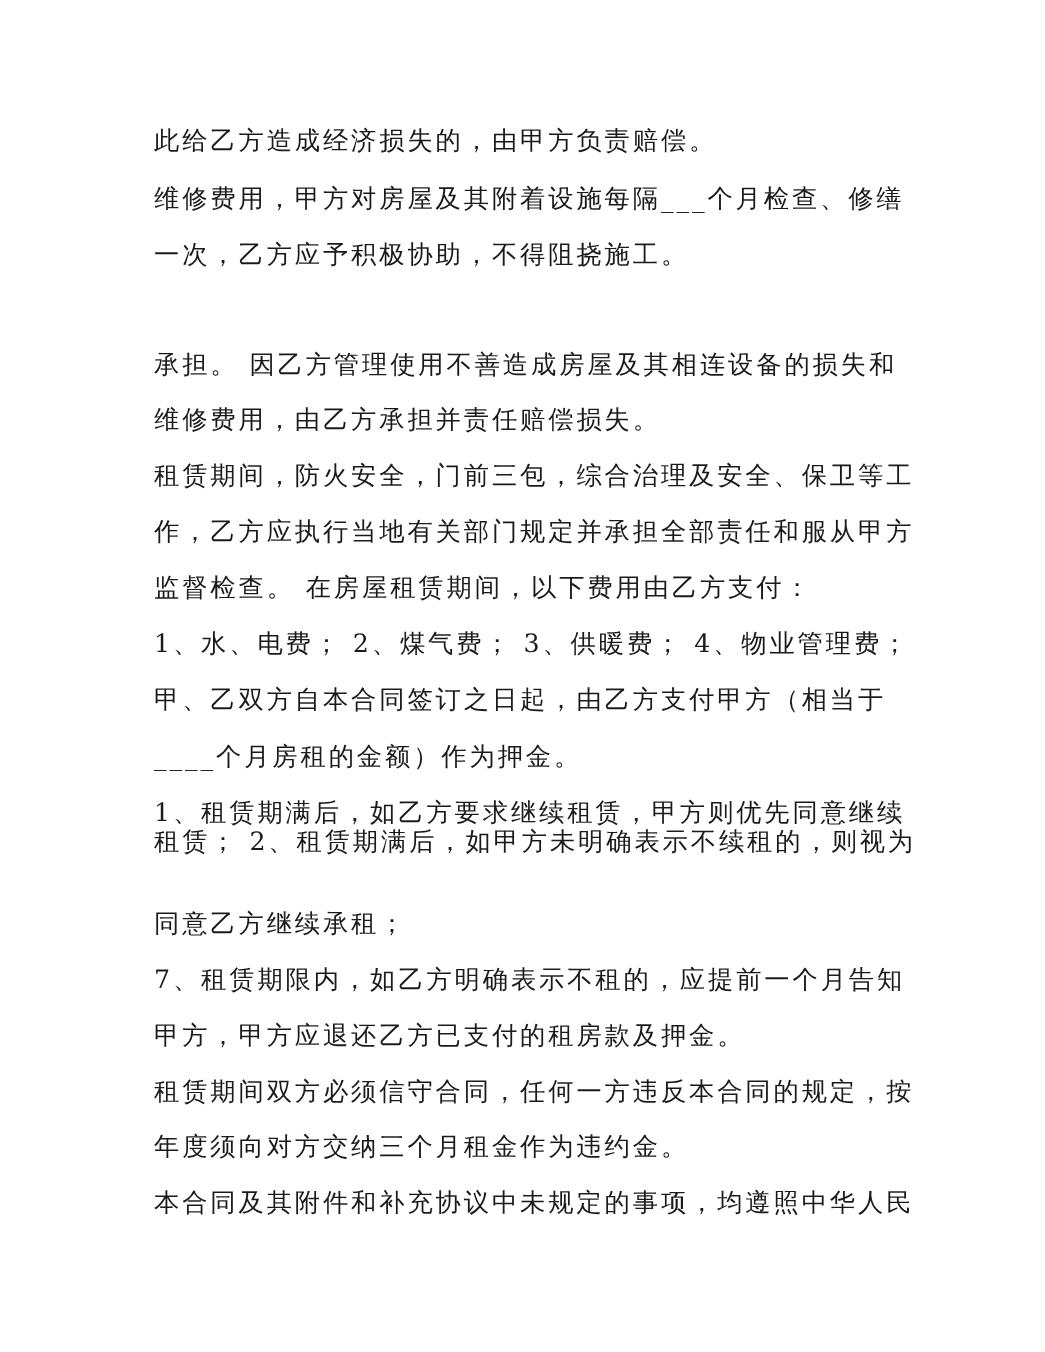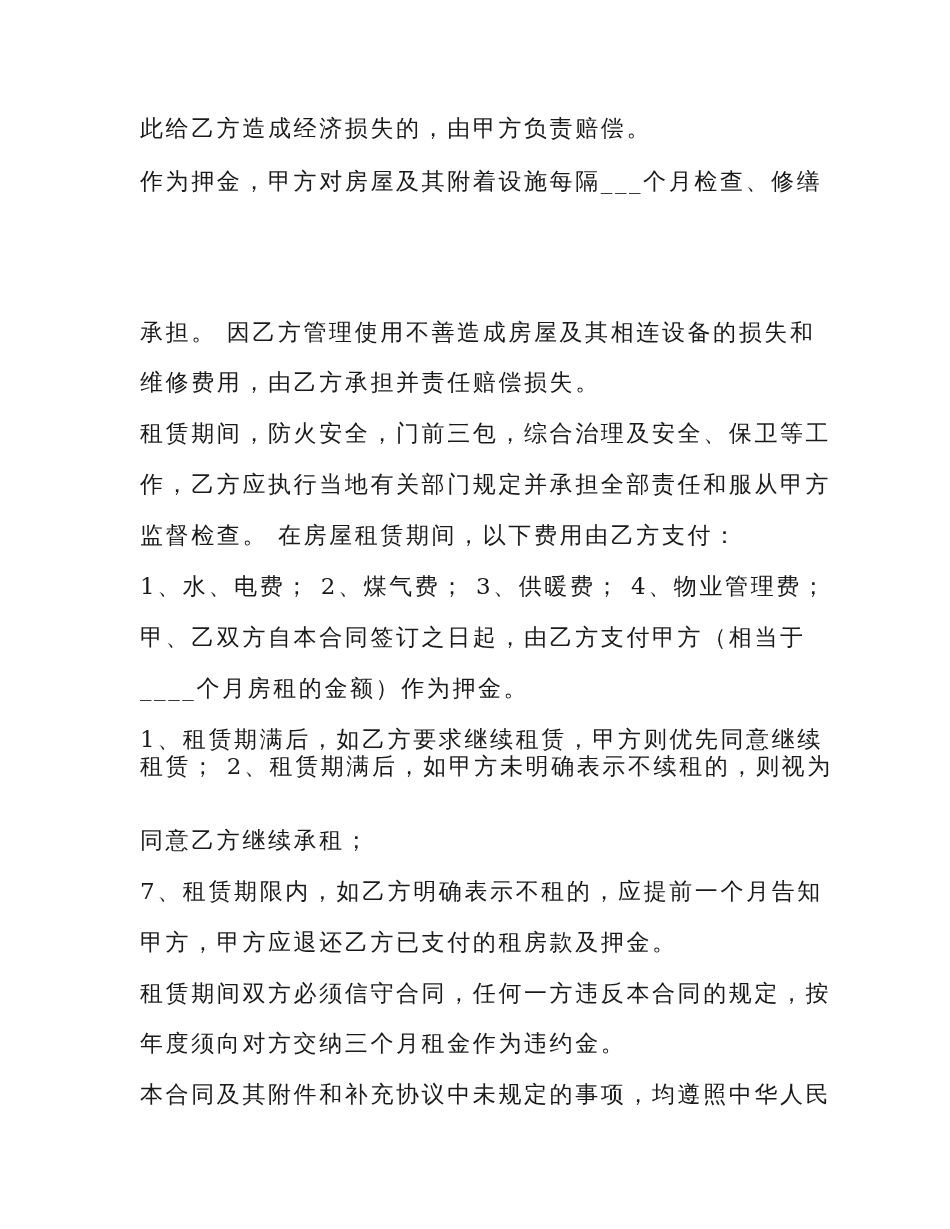--- a/index.html
+++ b/index.html
@@ -30,21 +30,22 @@
       line-height: 30px;
       white-space: pre;
       letter-spacing: 2.6px;
     }
   </style>
 </head>
 <body>
 
 <div class="page">
   <div class="line" style="top:113px">此给乙方造成经济损失的，由甲方负责赔偿。</div>
-  <div class="line" style="top:166px">作为押金，甲方对房屋及其附着设施每隔___个月检查、修缮</div>
+  <div class="line" style="top:166px">维修费用，甲方对房屋及其附着设施每隔___个月检查、修缮</div>
+  <div class="line" style="top:217px">一次，乙方应予积极协助，不得阻挠施工。</div>
   <div class="line" style="top:317px">承担。 因乙方管理使用不善造成房屋及其相连设备的损失和</div>
   <div class="line" style="top:367px">维修费用，由乙方承担并责任赔偿损失。</div>
   <div class="line" style="top:418px">租赁期间，防火安全，门前三包，综合治理及安全、保卫等工</div>
   <div class="line" style="top:469px">作，乙方应执行当地有关部门规定并承担全部责任和服从甲方</div>
   <div class="line" style="top:520px">监督检查。 在房屋租赁期间，以下费用由乙方支付：</div>
   <div class="line" style="top:571px">1、水、电费； 2、煤气费； 3、供暖费； 4、物业管理费；</div>
   <div class="line" style="top:622px">甲、乙双方自本合同签订之日起，由乙方支付甲方（相当于</div>
   <div class="line" style="top:673px">____个月房租的金额）作为押金。</div>
   <div class="line" style="top:724px">1、租赁期满后，如乙方要求继续租赁，甲方则优先同意继续</div>
   <div class="line" style="top:751px">租赁； 2、租赁期满后，如甲方未明确表示不续租的，则视为</div>

